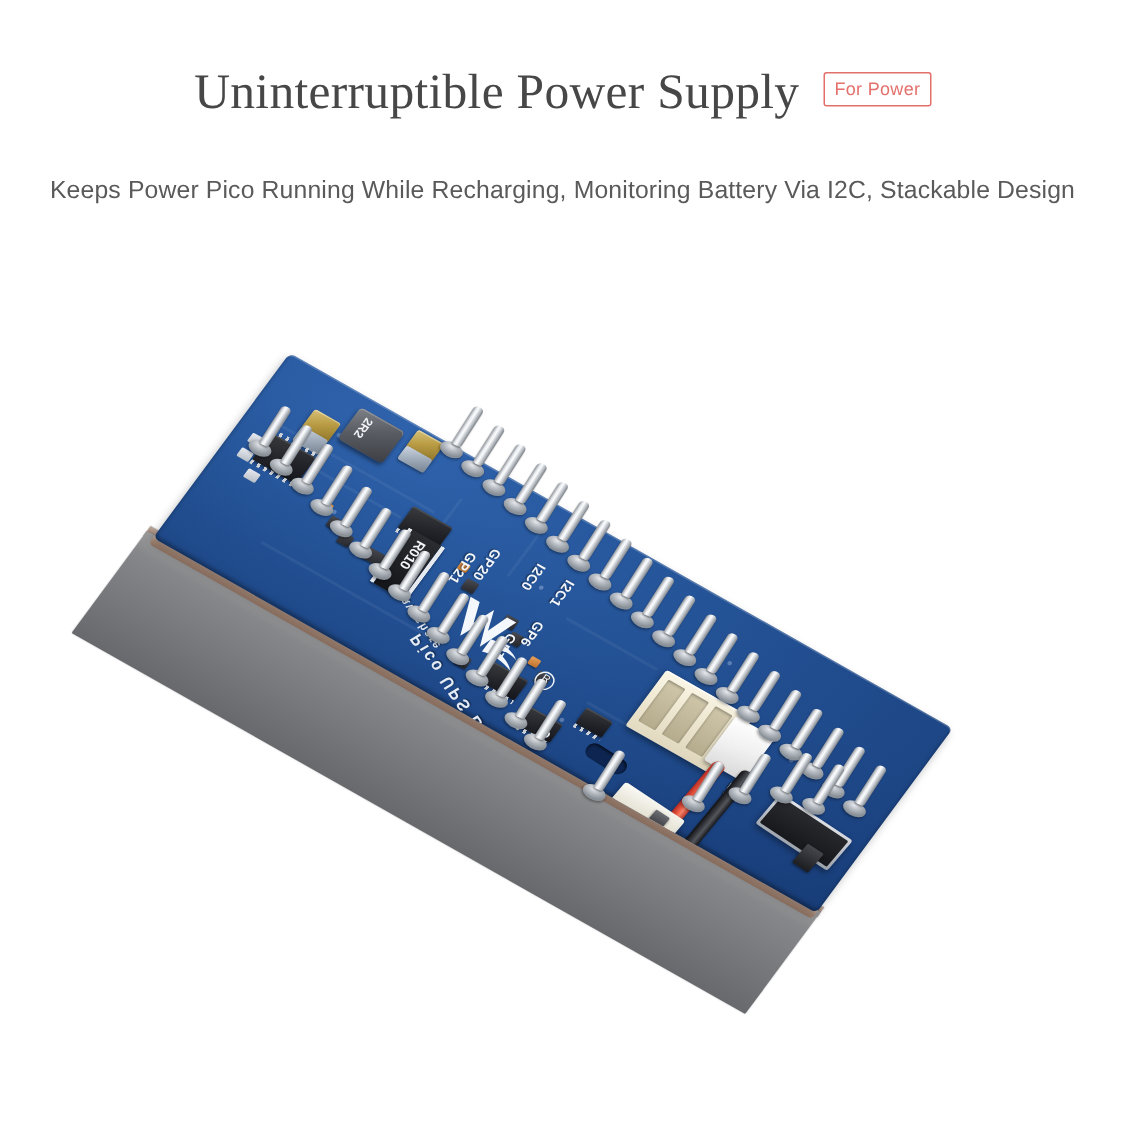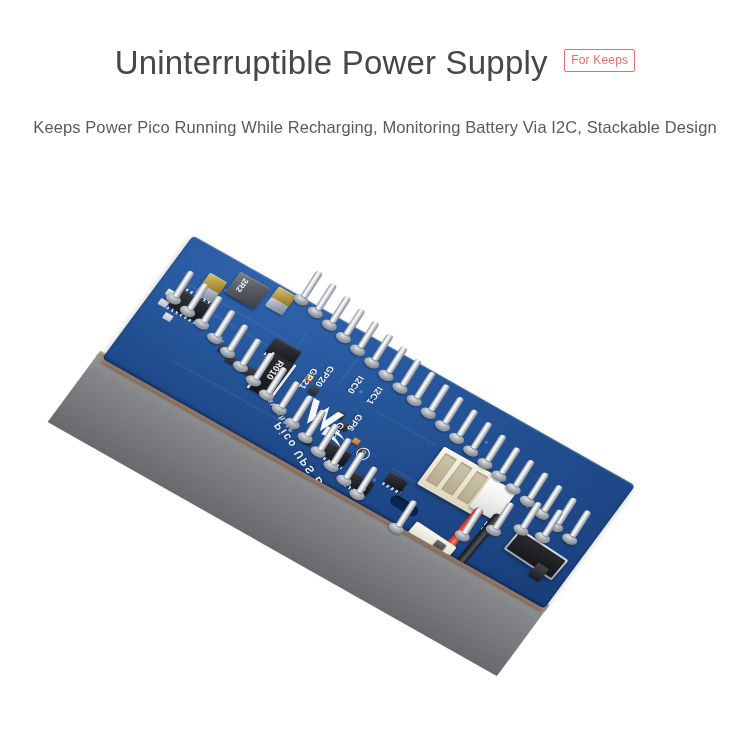--- a/index.html
+++ b/index.html
@@ -11,21 +11,21 @@
     position:relative;
   }
   
   #header{position:absolute;left:0;top:0;width:750px;height:165px;}
   #title-row{
     position:absolute;left:0;top:44px;width:750px;
     text-align:center;white-space:nowrap;
   }
   #page-title{
     font-size:33px;font-weight:400;color:#474747;
-    letter-spacing:.2px;vertical-align:middle;
+    letter-spacing:.2px;vertical-align:middle;font-family:Liberation Serif, serif;
   }
   #for-pico-badge{
     display:inline-block;vertical-align:middle;
     margin-left:12px;margin-top:-6px;
     border:1px solid #e4706b;
     color:#e4706b;background:#fff;
     font-size:12px;line-height:1;
     padding:4px 6px 5px 6px;
     border-radius:2px;
     letter-spacing:.2px;
@@ -252,21 +252,21 @@
     transform:rotate(3deg);
   }
 </style>
 </head>
 <body>
 
 <div id="header">
 
   <div id="title-row">
     <span id="page-title">Uninterruptible Power Supply</span>
-    <span id="for-pico-badge">For Keeps</span>
+    <span id="for-pico-badge">For Power</span>
   </div>
 
   <div id="subtitle">Keeps Power Pico Running While Recharging, Monitoring Battery Via I2C, Stackable Design</div>
 </div>
 
 <div id="photo-stage">
 
   <div id="board-assembly">
 
     <div class="header-block" id="header-block-edge"></div>

